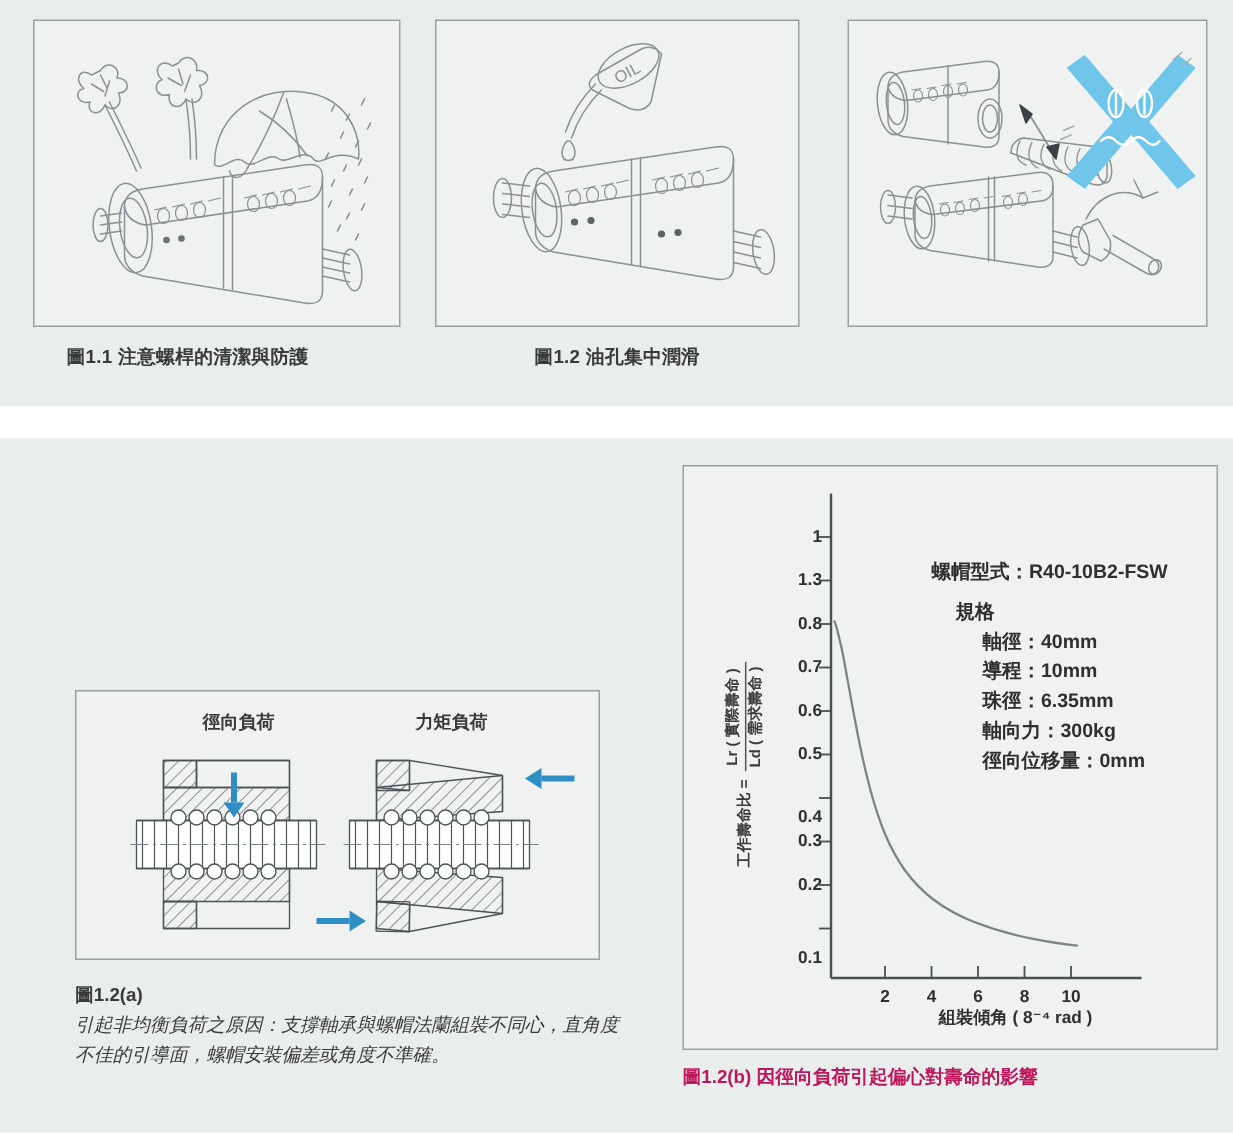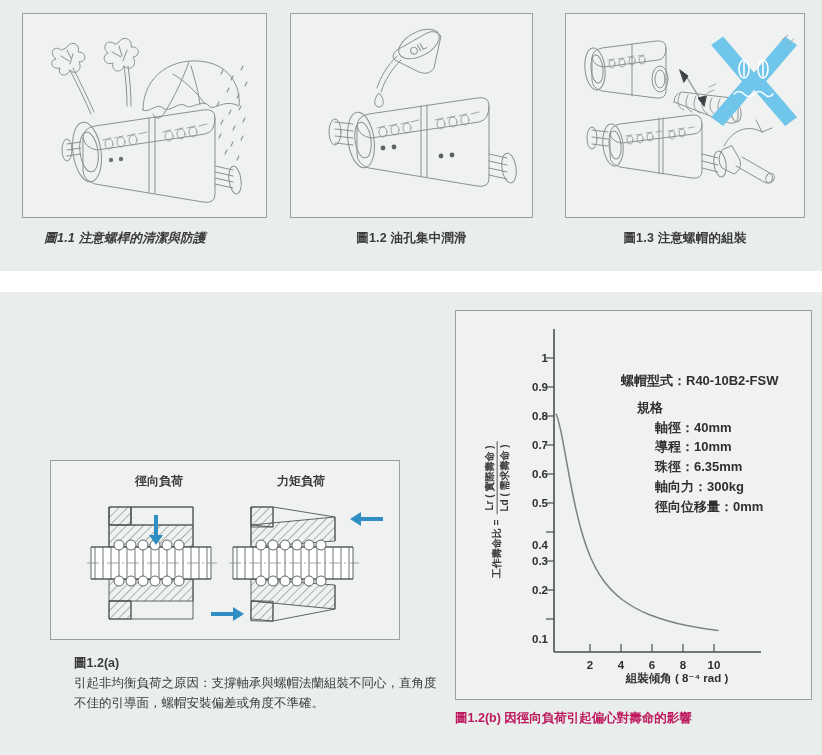--- a/index.html
+++ b/index.html
@@ -43,24 +43,24 @@
   
   .bottom-section {
     position: absolute; left: 0; top: 292px; width: 822px; height: 463px;
     background: #e9edec;
   }
 
   .panel-a { position: absolute; left: 50px; top: 168px; width: 350px; height: 180px; }
   .panel-a .fig-frame { width: 350px; height: 180px; background: #eff2f1; }
   .cap-a {
     position: absolute; left: 50px; top: 362px; width: 370px;
-    font-size: 12.5px; color: #3a3a3a; line-height: 1.55; margin-left: 24px;
+    font-size: 12.5px; color: #3a3a3a; line-height: 1.55;
   }
   .cap-a .cap-title { font-weight: bold; display: block; margin-bottom: 1px; }
-  .cap-a .cap-body { display: block; font-weight: normal; }
+  .cap-a .cap-body { display: block; font-weight: normal; font-style: italic; }
 
   .panel-b { position: absolute; left: 455px; top: 18px; width: 357px; height: 390px; }
   .panel-b .fig-frame { width: 357px; height: 390px; background: #eff2f1; }
   .cap-b {
     position: absolute; left: 455px; top: 418px; width: 360px;
     font-size: 12.5px; font-weight: bold; color: #be185d; white-space: nowrap;
   }
 
   
   .chart-area { position: absolute; left: 0; top: 0; width: 357px; height: 390px; }
@@ -103,21 +103,21 @@
   .legend-block .l1 { padding-left: 16px; }
   .legend-block .l2 { padding-left: 34px; }
 </style>
 </head>
 <body>
 
 <div id="page">
 
   <div class="top-section">
 
-    <div class="fig-col" style="left:22px; width:206px;font-style:italic;">
+    <div class="fig-col" style="left:22px; width:206px;">
       <div class="fig-frame" style="width:245px;height:205px;">
         <svg width="245" height="205" viewBox="0 0 245 205">
           <g fill="none" stroke="#8b9092" stroke-width="1" stroke-linecap="round" stroke-linejoin="round">
 
             <path d="M38 36 C30 30 26 40 33 45 C26 46 28 56 37 54 C34 62 44 64 47 56 C52 62 60 56 56 48 C64 48 64 38 55 38 C58 30 48 26 44 33 Z"></path>
             <path d="M44 36 L48 44 M38 42 L46 47 M50 40 L47 50"></path>
 
             <path d="M47 56 C55 72 62 86 68 100"></path>
             <path d="M50 54 C58 70 65 84 71 98"></path>
 
@@ -305,21 +305,20 @@
               <path d="M168 80 q5 -5 10 0 q5 5 10 0 q5 -5 10 0 q5 5 9 0"></path>
             </g>
           </g>
 
           <g fill="none" stroke="#a7acad" stroke-width="1" stroke-linecap="round">
             <path d="M216 26 l6 -5 M222 30 l6 -5"></path>
             <path d="M150 70 l-7 3 M148 76 l-7 3"></path>
           </g>
         </svg>
       </div>
-      <div class="fig-caption">圖1.3 注意螺帽的組裝</div>
     </div>
   </div>
 
   <div class="gap-band"></div>
 
   <div class="bottom-section">
 
     <div class="panel-a">
       <div class="fig-frame">
         <svg width="350" height="180" viewBox="0 0 350 180">
@@ -437,21 +436,21 @@
               <span>工作壽命比 =</span>
               <span class="frac">
                 <span class="num">Lr ( 實際壽命 )</span>
                 <span class="den">Ld ( 需求壽命 )</span>
               </span>
             </div>
           </div>
 
           <div class="ytick-labels">
             <span style="top:47px;">1</span>
-            <span style="top:76px;">0.9</span>
+            <span style="top:76px;">1.3</span>
             <span style="top:105px;">0.8</span>
             <span style="top:134px;">0.7</span>
             <span style="top:163px;text-align:right;">0.6</span>
             <span style="top:192px;">0.5</span>
             <span style="top:234px;">0.4</span>
             <span style="top:250px;">0.3</span>
             <span style="top:279px;">0.2</span>
             <span style="top:308px;margin-top:20px;">0.1</span>
           </div>
 

